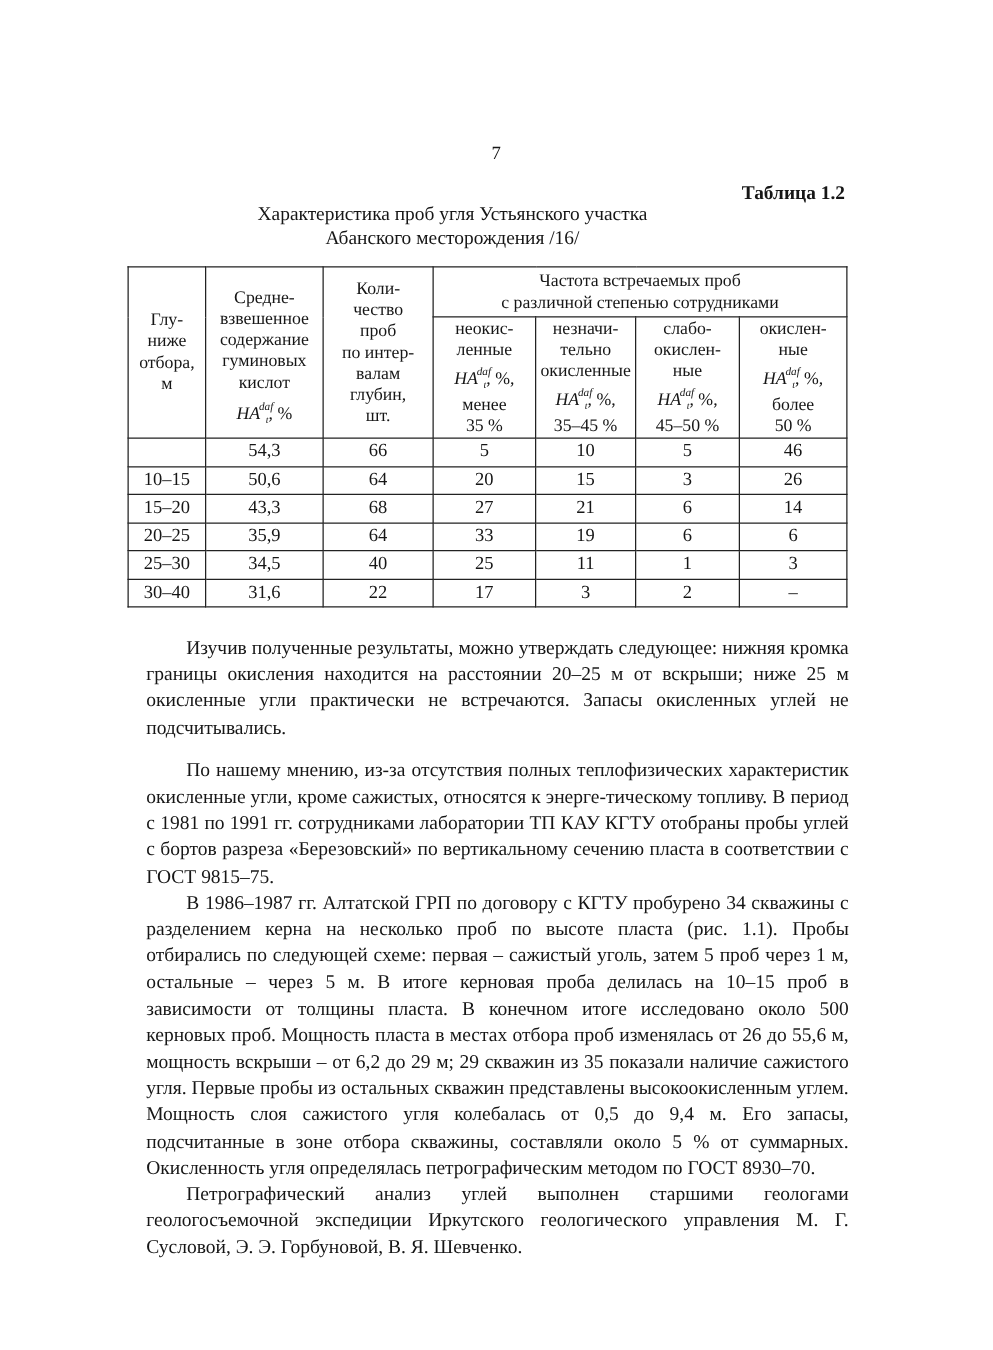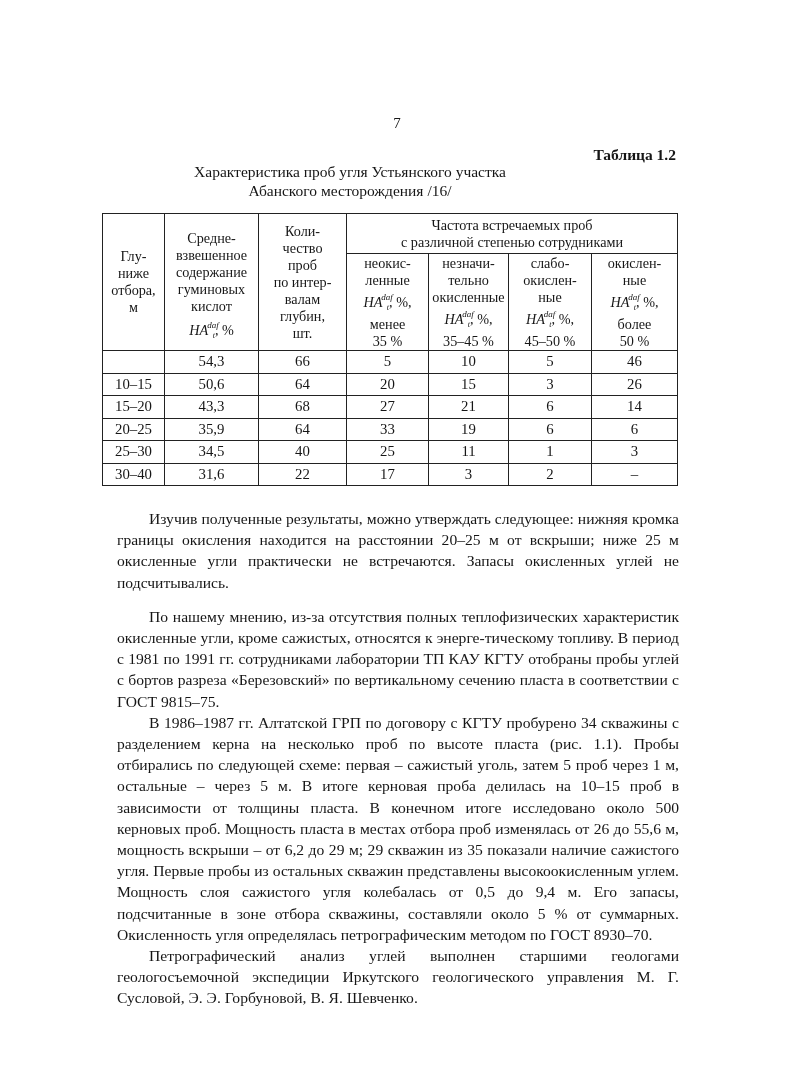--- a/index.html
+++ b/index.html
@@ -1,20 +1,20 @@
 <!DOCTYPE html>
 <html><head>
 <meta charset="utf-8">
 <style>
   html, body { margin: 0; padding: 0; background: #ffffff; }
   body { width: 794px; height: 1080px; position: relative; overflow: hidden;
          font-family: "Liberation Serif", "DejaVu Serif", serif; color: #161616; }
   .page-number { position: absolute; top: 115px; left: 0; width: 794px; text-align: center; font-size: 15px; }
   .table-label { position: absolute; top: 146px; right: 118px; font-size: 15.5px; font-weight: bold; }
-  .table-title { position: absolute; top: 162px; left: 0; width: 700px; text-align: center;
+  .table-title { position: absolute; top: 162px; left: 12px; width: 700px; text-align: center;
                  font-size: 15.5px; line-height: 19px; }
   table.data { position: absolute; top: 213px; left: 102px; width: 575px;
                border-collapse: collapse; font-size: 14.2px; line-height: 17px; table-layout: fixed; }
   table.data td, table.data th { border: 1.3px solid #222; text-align: center; padding: 0 1px;
                                  font-weight: normal; vertical-align: middle; }
   th.hdr { vertical-align: top; padding-top: 2px; }
   th.hdr-tall { vertical-align: middle; }
   tr.body-row td { height: 21.5px; font-size: 14.8px; }
   .ha { font-style: italic; }
   .ha sup { font-size: 9px; font-style: italic; vertical-align: 7px; margin-left: -1px; }

